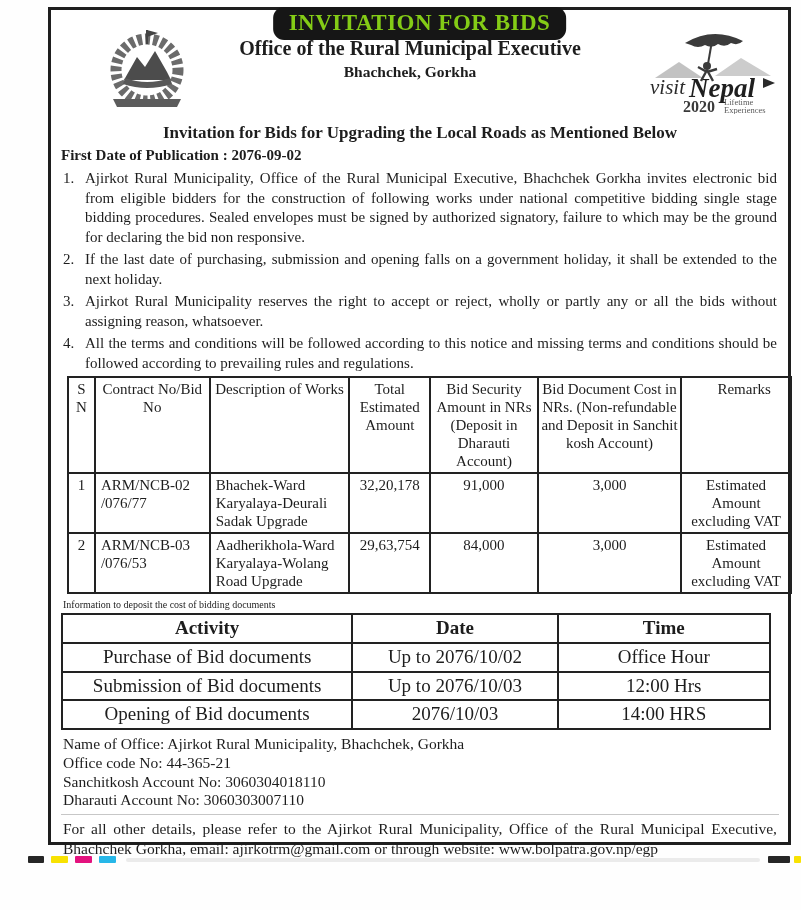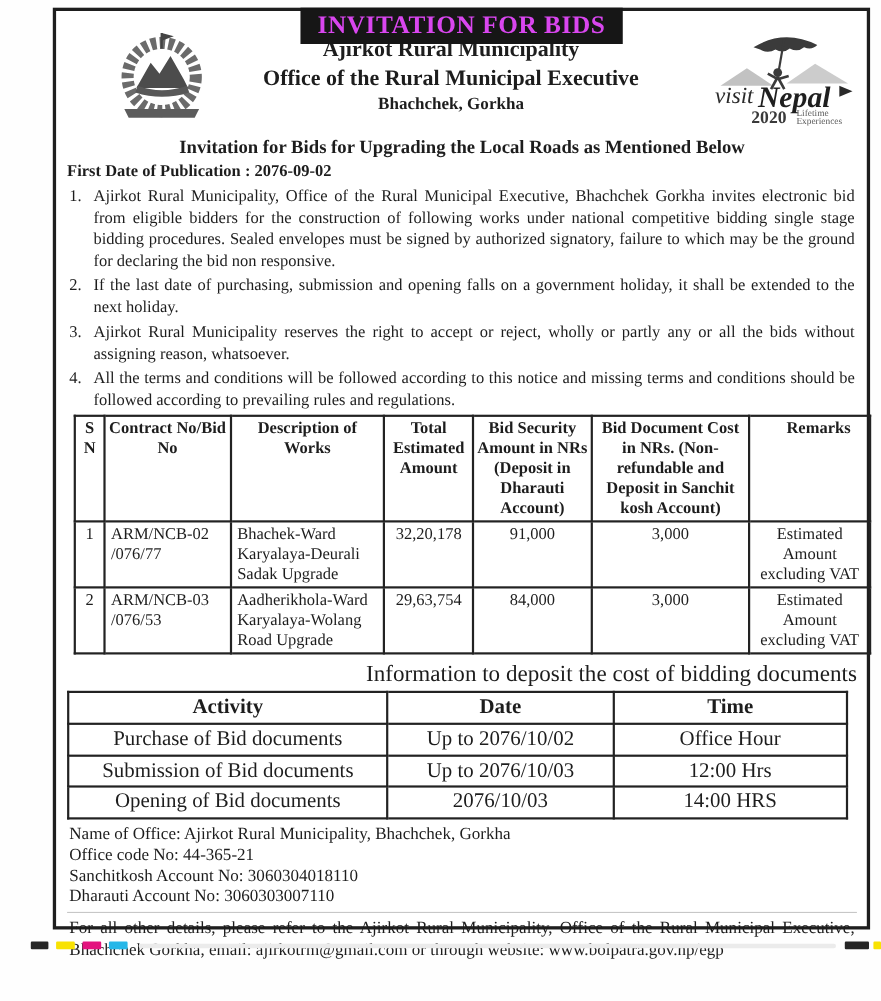--- a/index.html
+++ b/index.html
@@ -7,22 +7,22 @@
   .page {
     position:relative; width:801px; height:910px; background:#fefefe;
     font-family:"Liberation Serif", serif; color:#1d1d1d; overflow:hidden;
   }
   .doc {
     position:absolute; left:48px; top:7px; width:743px; height:838px;
     border:3px solid #1e1e1e; background:#fff;
   }
   .banner {
     position:absolute; top:-3px; left:50%; transform:translateX(-50%);
-    background:#161616; color:#d946ef; font-weight:bold; font-size:23px;
-    letter-spacing:0.5px; padding:3px 16px 4px; white-space:nowrap;
+    background:#161616; color:#84cc16; font-weight:bold; font-size:23px;
+    letter-spacing:0.5px; padding:3px 16px 4px; white-space:nowrap;border-radius:11px;
   }
   .content { padding:32px 9px 0 10px; }
   .header-row { display:flex; align-items:flex-start; margin-top:-16px; }
   .logo-left { width:112px; flex:0 0 112px; padding-left:34px; }
   .logo-right { width:132px; flex:0 0 132px; }
   .head-center { flex:1; text-align:center; padding-top:8px; }
   .muni { font-size:20px; font-weight:bold; }
   .office { font-size:20px; font-weight:bold; margin-top:3px; }
   .addr { font-size:15.5px; font-weight:bold; margin-top:3px; }
   .subject { text-align:center; font-weight:bold; font-size:17px; margin-top:5px; }
@@ -31,25 +31,25 @@
   .nitem { display:flex; margin-bottom:3px; font-size:15px; line-height:1.3; }
   .nitem .num { flex:0 0 24px; padding-left:2px; }
   .nitem .txt { flex:1; text-align:justify; padding-right:2px; }
   .works-title { text-align:center; font-weight:bold; font-size:15.5px;
     text-decoration:underline; margin:3px 0 4px; }
   table { border-collapse:collapse; }
   .works-table { width:725px; margin-left:6px; font-size:15px; }
   .works-table th, .works-table td {
     border:2px solid #222; vertical-align:top; padding:2px 2px; line-height:1.2;
   }
-  .works-table th { font-weight:bold; text-align:center;margin-top:16px; }
+  .works-table th { font-weight:normal; text-align:center;margin-top:16px; }
   .works-table td { height:56px; }
   .td-c { text-align:center; }
   .td-l { text-align:left; padding-left:5px !important;border-radius:12px; }
-  .dep-caption { font-size:21px; margin:5px 0 3px; padding-left:2px;text-align:right; }
+  .dep-caption { font-size:10px; margin:5px 0 3px; padding-left:2px; }
   .dep-table { width:710px; font-size:19px; }
   .dep-table th, .dep-table td {
     border:2px solid #222; text-align:center; padding:2px 3px; height:24px;
     line-height:1.2;
   }
   .bank { margin-top:5px; font-size:15.5px; line-height:1.14; padding-left:2px; }
   .bank div { margin-bottom:1px; }
   .footer-note {
     margin-top:5px; border-top:1px solid #c7c7c7; padding:4px 2px 0 2px;
     font-size:15.5px; line-height:1.3; text-align:justify;
@@ -75,21 +75,20 @@
             <circle cx="52" cy="44" r="31" fill="none" stroke="#6b6b6b" stroke-width="11" stroke-dasharray="5 3"></circle>
             <circle cx="52" cy="44" r="25" fill="#ffffff"></circle>
             <path d="M29 54 L42 31 L50 41 L60 25 L72 46 L76 54 Z" fill="#4c4c4c"></path>
             <path d="M28 58 Q52 66 77 58 L75 52 Q52 60 30 52 Z" fill="#585858"></path>
             <line x1="52" y1="4" x2="52" y2="18" stroke="#444" stroke-width="2"></line>
             <path d="M52 4 l11 3 l-11 4 z" fill="#444"></path>
             <path d="M18 73 L86 73 L82 81 L22 81 Z" fill="#5c5c5c"></path>
           </svg>
         </div>
         <div class="head-center">
-          <div class="muni">Ajirkot Rural Municipality</div>
           <div class="office">Office of the Rural Municipal Executive</div>
           <div class="addr">Bhachchek, Gorkha</div>
         </div>
         <div class="logo-right">
           <svg width="132" height="88" viewBox="0 0 132 88">
             <path d="M8 52 L32 36 L56 52 Z" fill="#c2c2c2"></path>
             <path d="M68 50 L94 32 L124 50 Z" fill="#cccccc"></path>
             <path d="M38 17 Q66 0 96 15 Q91 20 84 17 Q78 22 71 18 Q65 23 58 19 Q51 23 44 19 Z" fill="#3b3b3b"></path>
             <line x1="66" y1="9" x2="61" y2="38" stroke="#3b3b3b" stroke-width="2"></line>
             <circle cx="60" cy="40" r="4" fill="#3b3b3b"></circle>

